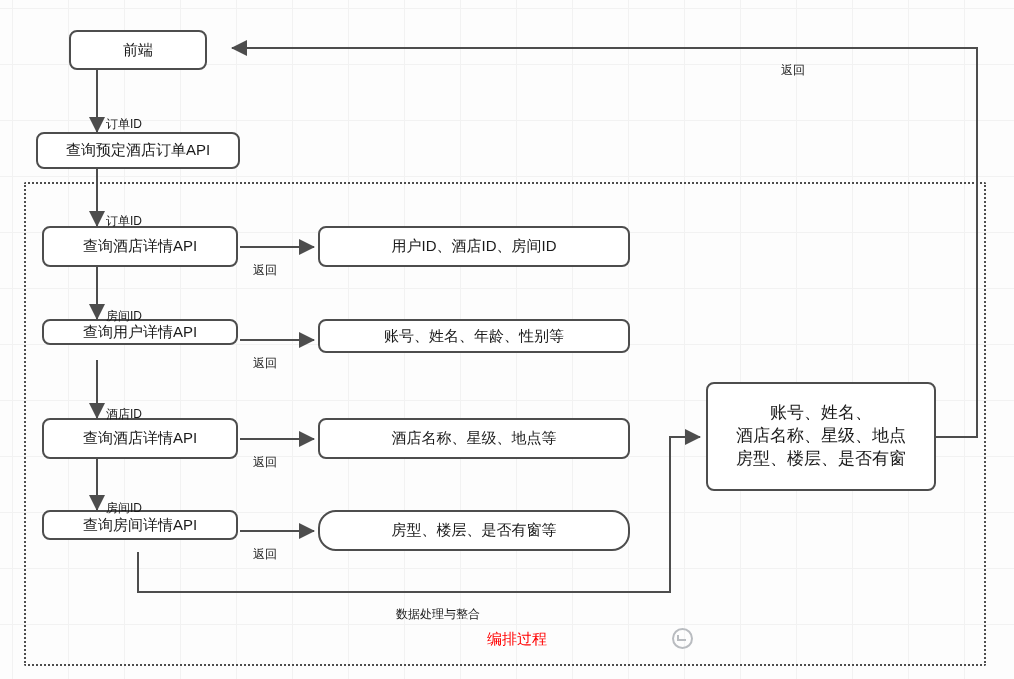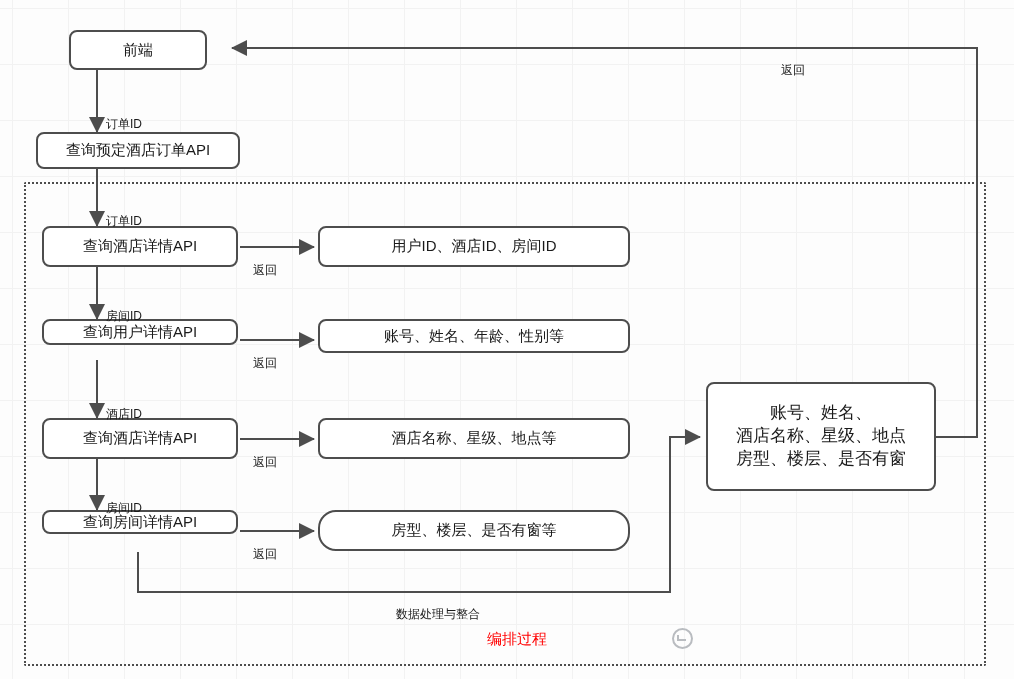--- a/index.html
+++ b/index.html
@@ -137,21 +137,21 @@
   <div class="box" style="left:318px; top:226px; width:312px; height:41px;">用户ID、酒店ID、房间ID</div>
 
   <div class="box" style="left:42px; top:319px; width:196px; height:26px;">查询用户详情API</div>
 
   <div class="box" style="left:318px; top:319px; width:312px; height:34px;">账号、姓名、年龄、性别等</div>
 
   <div class="box" style="left:42px; top:418px; width:196px; height:41px;">查询酒店详情API</div>
 
   <div class="box" style="left:318px; top:418px; width:312px; height:41px;">酒店名称、星级、地点等</div>
 
-  <div class="box" style="left:42px; top:510px; width:196px; height:24px;">查询房间详情API</div>
+  <div class="box" style="left:42px; top:510px; width:196px; height:30px;">查询房间详情API</div>
 
   <div class="box" style="left:318px; top:510px; width:312px; height:41px;border-radius:18px;">房型、楼层、是否有窗等</div>
 
   <div class="box" style="left:706px; top:382px; width:230px; height:109px; font-size:17px;">账号、姓名、
 酒店名称、星级、地点
 房型、楼层、是否有窗</div>
 
   <div class="lbl" style="left:781px; top:38px;">返回</div>
 
   <div class="lbl" style="left:106px; top:92px;">订单ID</div>

